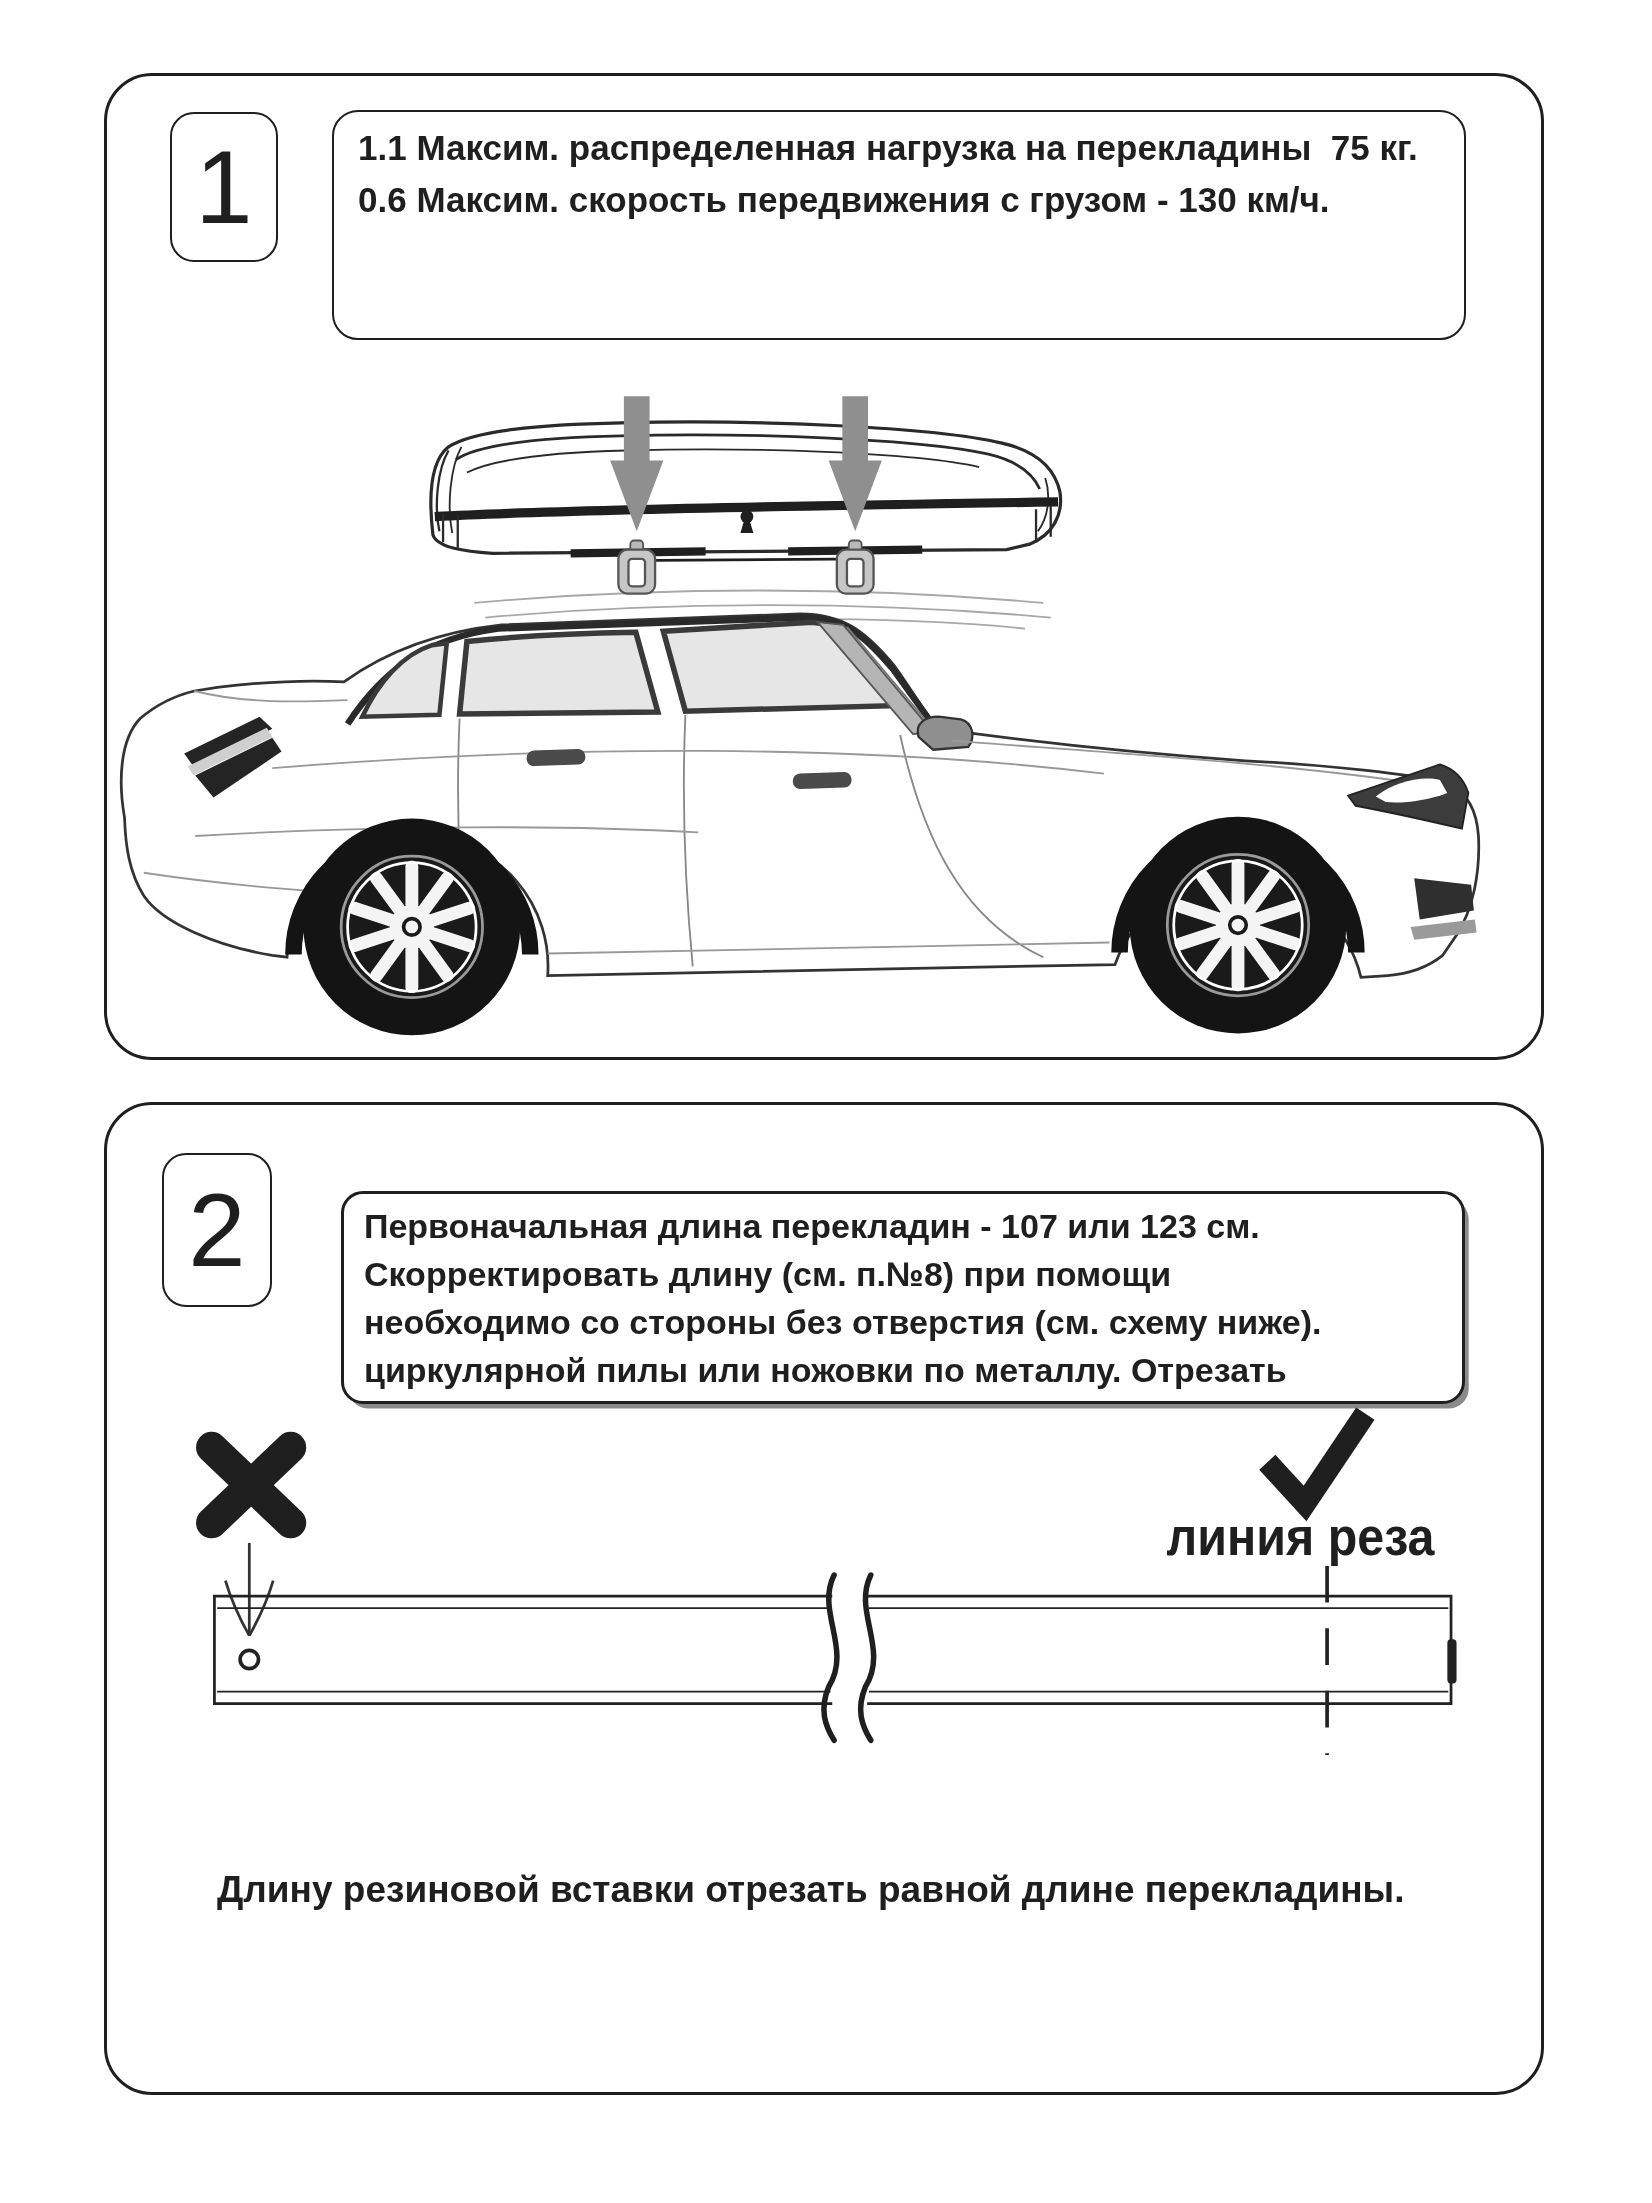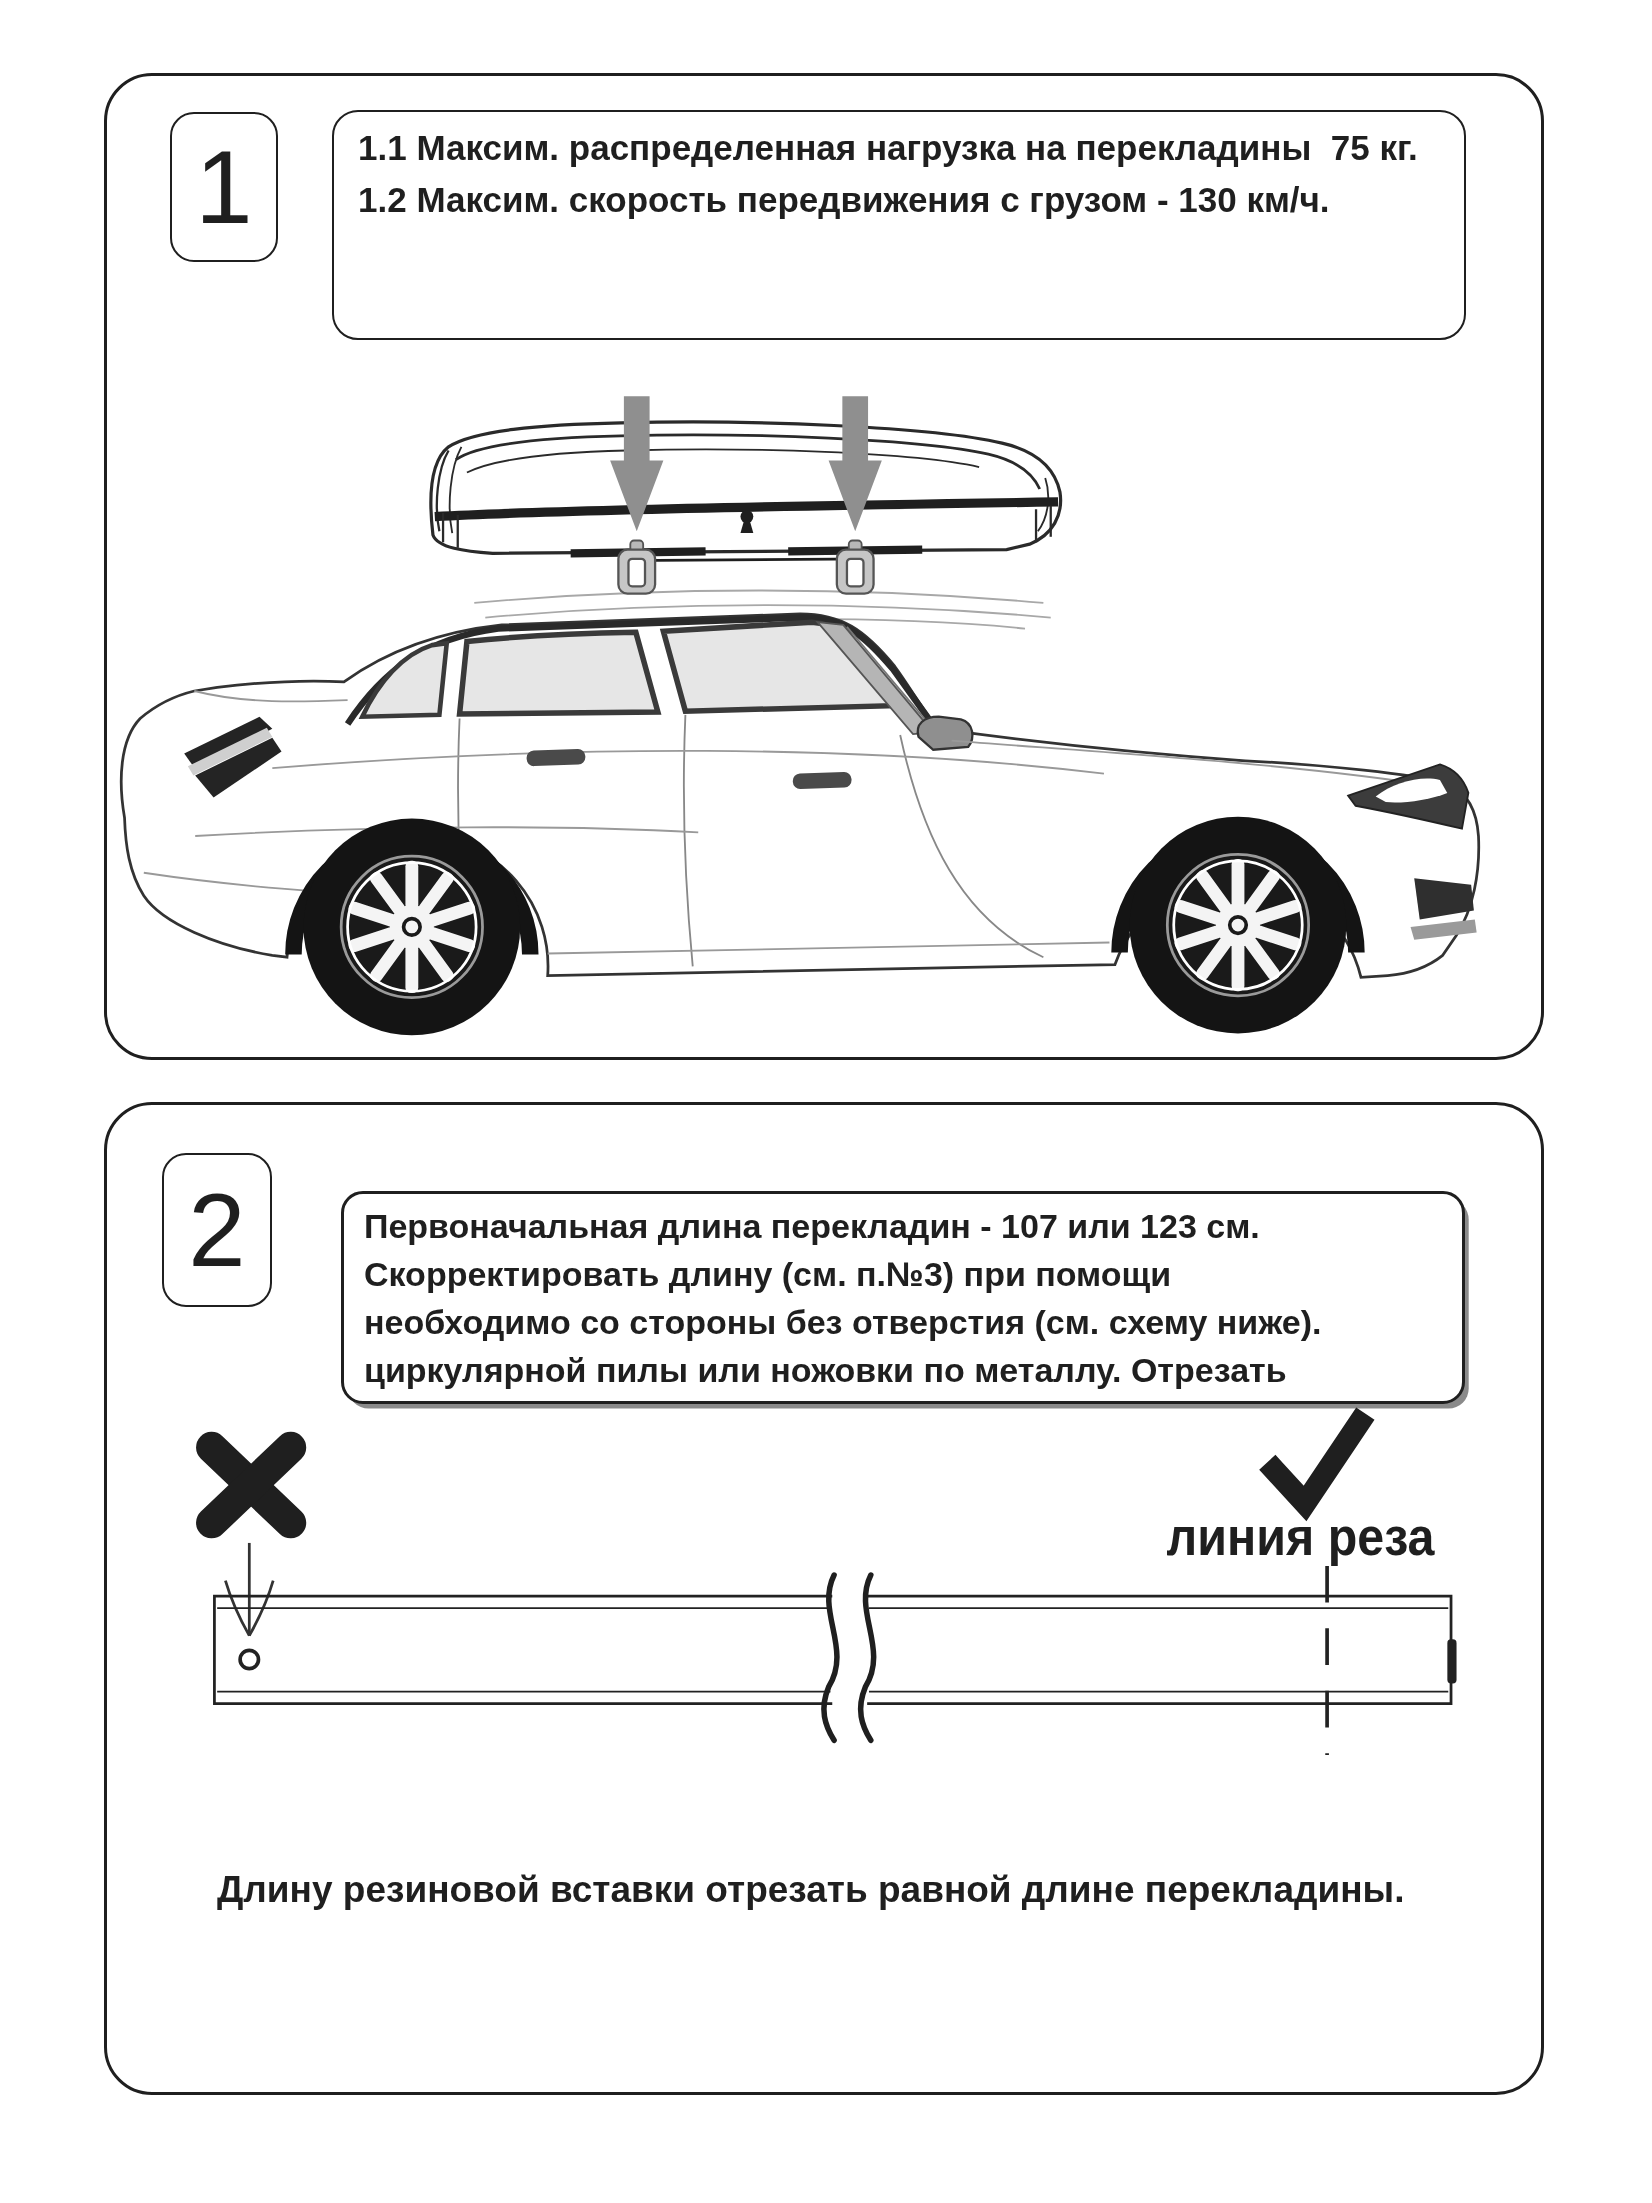--- a/index.html
+++ b/index.html
@@ -31,21 +31,21 @@
 <body>
 
 <div class="page">
 
   <section class="panel panel1">
     <div class="badge badge1">
       <span>1</span>
     </div>
     <div class="tbox tbox1">
       <div class="tline">1.1 Максим. распределенная нагрузка на перекладины  75 кг.</div>
-      <div class="tline">1.2 Максим. скорость передвижения с грузом - 130 км/ч.</div>
+      <div class="tline">0.6 Максим. скорость передвижения с грузом - 130 км/ч.</div>
     </div>
 
     <svg class="illus" viewBox="0 0 1562 792">
 
       <g stroke="#a8a8a8" stroke-width="2" fill="none">
         <path d="M 400 306 C 600 288 820 288 1020 306"></path>
         <path d="M 412 322 C 610 304 830 304 1028 322"></path>
         <path d="M 470 334 C 640 320 860 320 1000 334"></path>
       </g>
 
@@ -191,21 +191,21 @@
       <path fill="#8f8f8f" d="M 801 81 L 829 81 L 829 151 L 844 151 L 815 228 L 786 151 L 801 151 Z"></path>
     </svg>
   </section>
 
   <section class="panel panel2">
     <div class="badge badge2">
       <span>2</span>
     </div>
     <div class="tbox tbox2">
       <div class="tline">Первоначальная длина перекладин - 107 или 123 см.</div>
-      <div class="tline">Скорректировать длину (см. п.№3) при помощи</div>
+      <div class="tline">Скорректировать длину (см. п.№8) при помощи</div>
       <div class="tline">необходимо со стороны без отверстия (см. схему ниже).</div>
       <div class="tline">циркулярной пилы или ножовки по металлу. Отрезать</div>
     </div>
 
     <svg class="diagram" viewBox="0 0 1562 470">
 
       <g stroke="#1f1f1f" stroke-width="34" stroke-linecap="round">
         <path d="M 114 83 L 200 165"></path>
         <path d="M 200 83 L 114 165"></path>
       </g>

